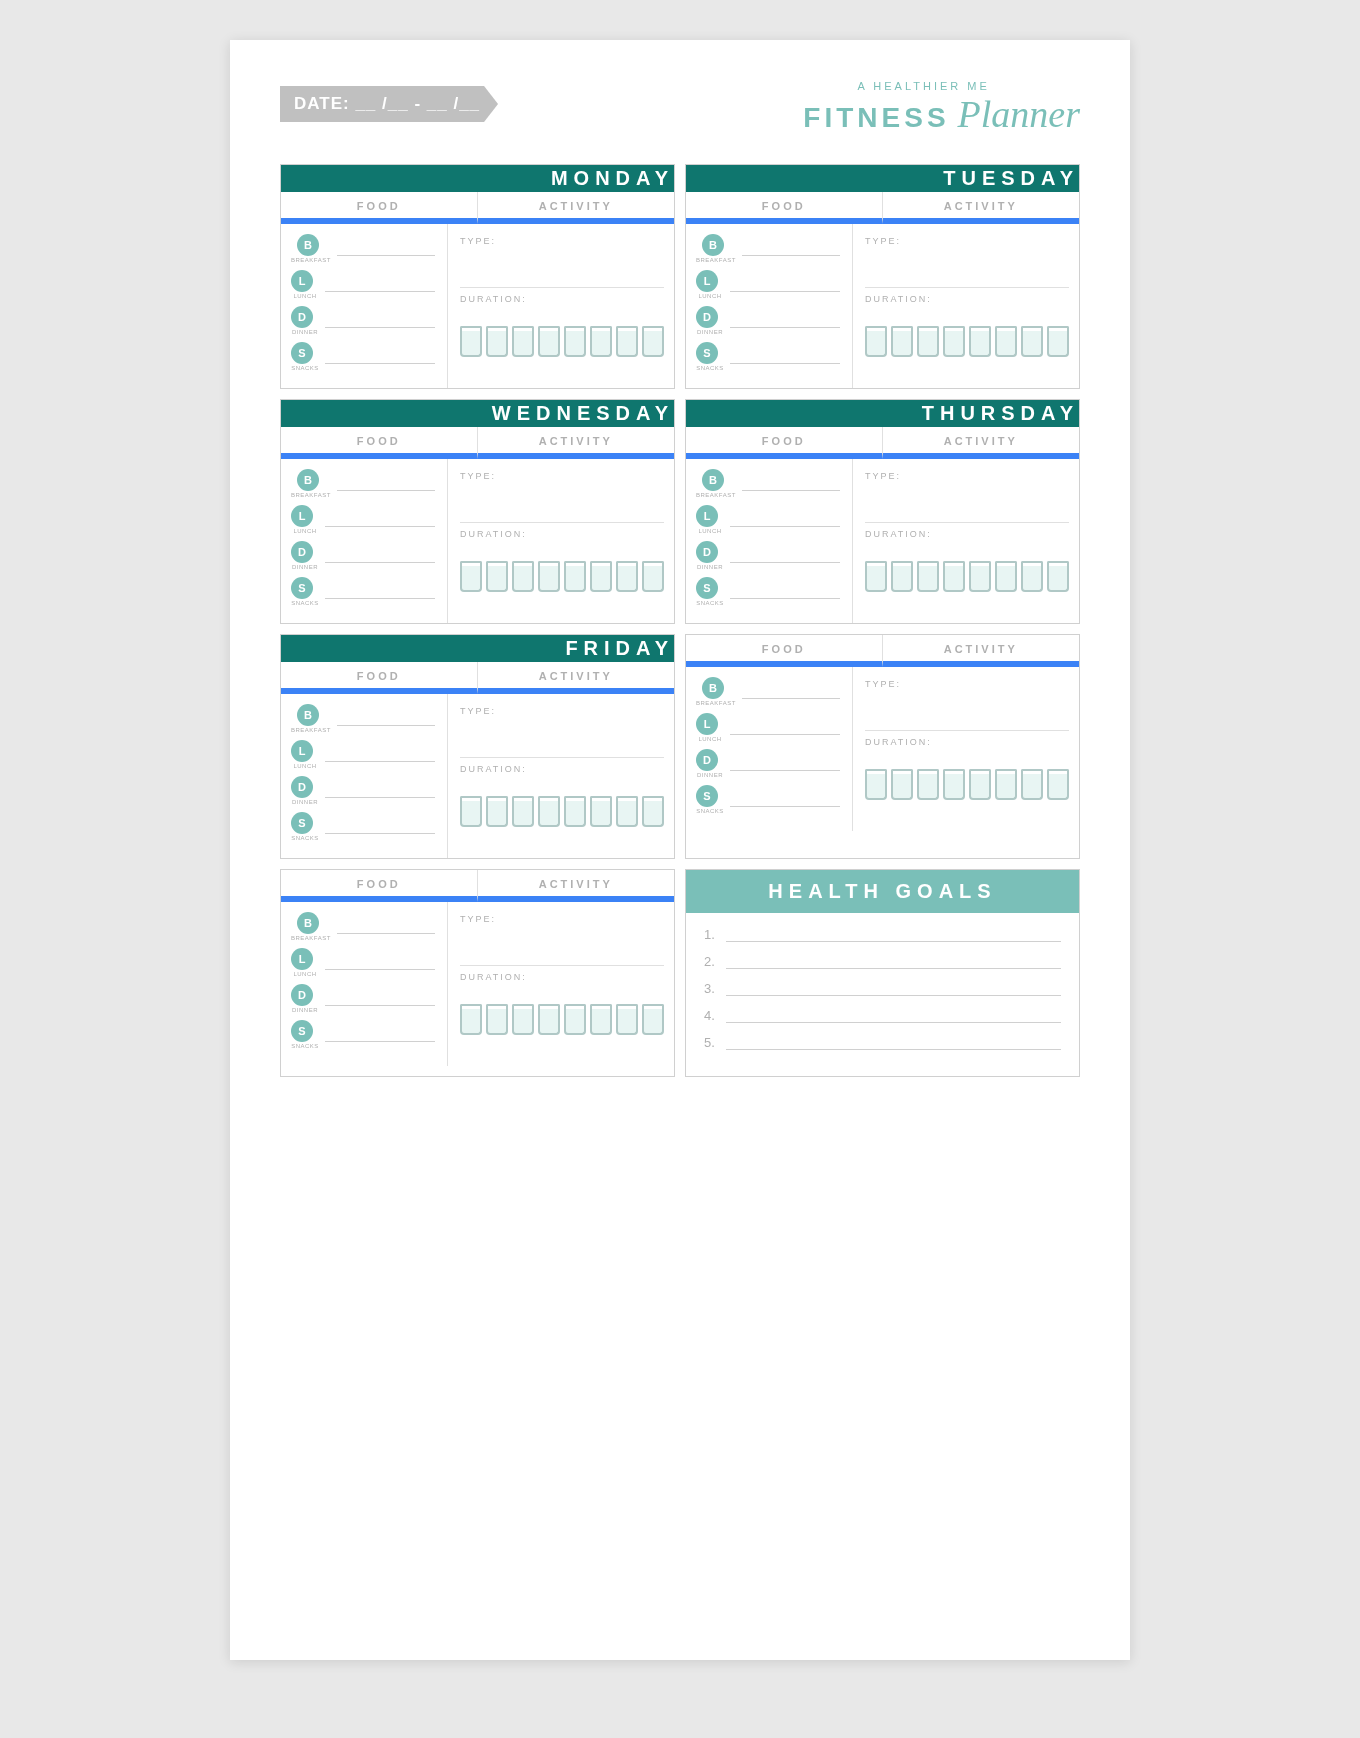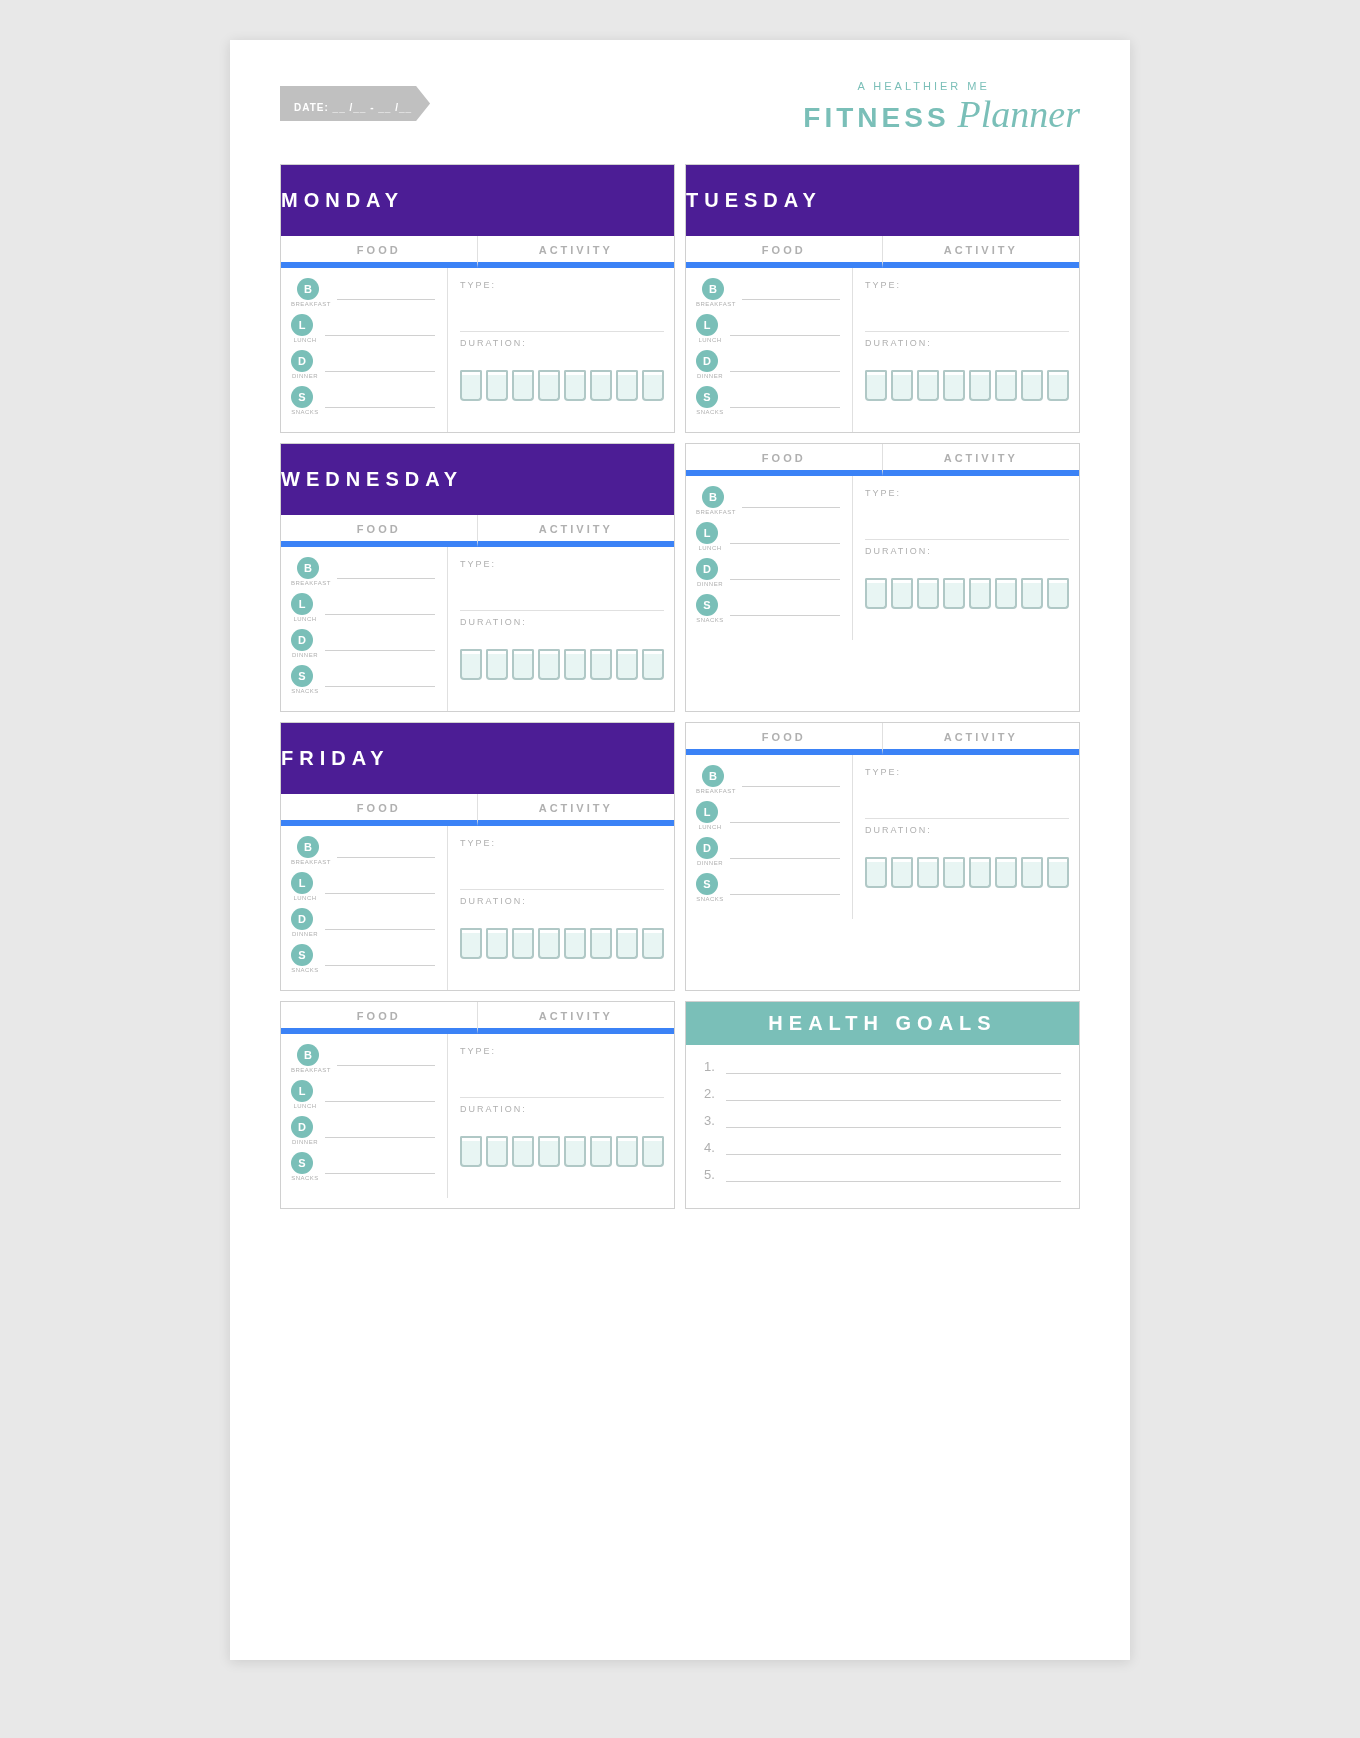--- a/index.html
+++ b/index.html
@@ -23,22 +23,22 @@
     
     .header {
       display: flex;
       align-items: flex-start;
       justify-content: space-between;
       margin-bottom: 28px;
     }
     .date-tag {
       background: #c0c0c0;
       color: #fff;
-      padding: 16px 18px 8px 14px;
-      font-size: 10px;
+      padding: 8px 18px 8px 14px;
+      font-size: 17px;
       font-weight: bold;
       letter-spacing: 1px;
       clip-path: polygon(0 0, calc(100% - 14px) 0, 100% 50%, calc(100% - 14px) 100%, 0 100%);
       margin-top: 6px;
     }
     .brand {
       text-align: center;
     }
     .brand-sub {
       font-size: 11px;
@@ -68,28 +68,28 @@
       display: grid;
       grid-template-columns: 1fr 1fr;
       gap: 10px;
     }
 
     
     .day-block {
       border: 1px solid #d0d0d0;
     }
     .day-header {
-      background: #4c1d95;
+      background: #0f766e;
       color: #fff;
-      text-align: left;
+      text-align: right;
       font-size: 20px;
       font-weight: 700;
       letter-spacing: 6px;
       text-transform: uppercase;
-      padding: 24px 0;
+      padding: 2px 0;
     }
     .day-content {
       display: grid;
       grid-template-columns: 1fr 1fr;
     }
     .col-header {
       text-align: center;
       font-size: 11px;
       letter-spacing: 3px;
       color: #b0b0b0;
@@ -443,20 +443,21 @@
               <div class="cup"></div>
               <div class="cup"></div>
               <div class="cup"></div>
               <div class="cup"></div>
             </div>
         </div>
       </div>
     </div>
 
     <div class="day-block">
+      <div class="day-header">THURSDAY</div>
       <div class="col-header-row">
         <div class="col-header">FOOD</div>
         <div class="col-header">ACTIVITY</div>
       </div>
       <div class="day-content">
         <div class="food-col">
 
     <div class="food-entry">
       <div class="meal-icon-wrap">
         <div class="meal-icon">B</div>

